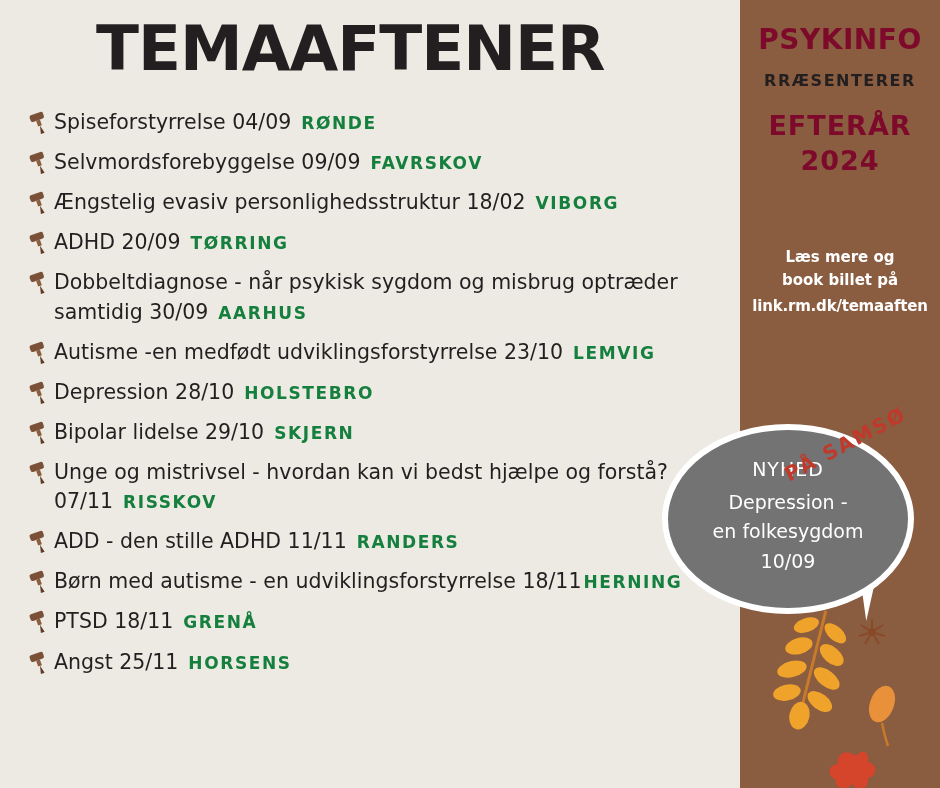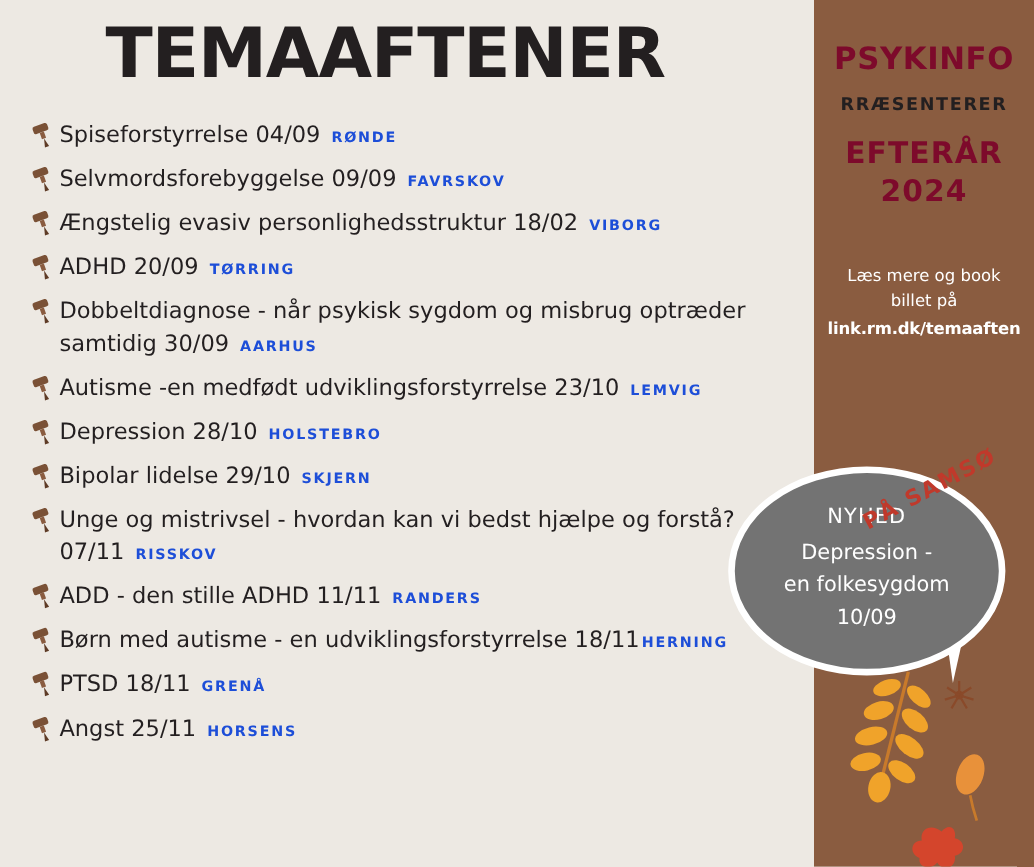--- a/index.html
+++ b/index.html
@@ -32,21 +32,21 @@
   .right-inner {
     position: absolute;
     top: 0;
     right: 0;
     width: 200px;
     height: 788px;
     text-align: center;
     color: #FFFFFF;
   }
   .brand {
-    margin-top: 36px;
+    margin-top: 22px;
     font-family: "DejaVu Sans", sans-serif;
     font-weight: bold;
     font-size: 28px;
     line-height: 1.25;
     color: #7D0A2B;
     letter-spacing: 0.5px;
   }
   .presents {
     margin-top: 14px;
     font-size: 16px;
@@ -56,25 +56,25 @@
   }
   .season {
     margin-top: 18px;
     font-weight: bold;
     font-size: 27px;
     line-height: 1.3;
     color: #7D0A2B;
     letter-spacing: 1px;
   }
   .book-text {
-    margin-top: 47px;
+    margin-top: 68px;
     font-size: 15px;
     line-height: 1.55;
     color: #FFFFFF;
-    font-weight: normal;
+    font-weight: bold;
     padding: 0 24px;
   }
   .book-link {
     margin-top: 4px;
     font-size: 15px;
     color: #FFFFFF;
     font-weight: bold;
     letter-spacing: -0.2px;
   }
   
@@ -108,22 +108,22 @@
     margin-top: 2px;
   }
   .pin svg { display: block; }
   .item-text {
     font-size: 20.5px;
     line-height: 1.42;
     color: #231F20;
     max-width: 640px;
   }
   .city {
-    color: #1d4ed8;
-    font-size: 13px;
+    color: #15803d;
+    font-size: 17px;
     letter-spacing: 1.6px;
     font-weight: bold;
     margin-left: 10px;
     white-space: nowrap;
   }
   .city.tight { margin-left: 2px; }
   
   .bubble {
     position: absolute;
     left: 662px;

